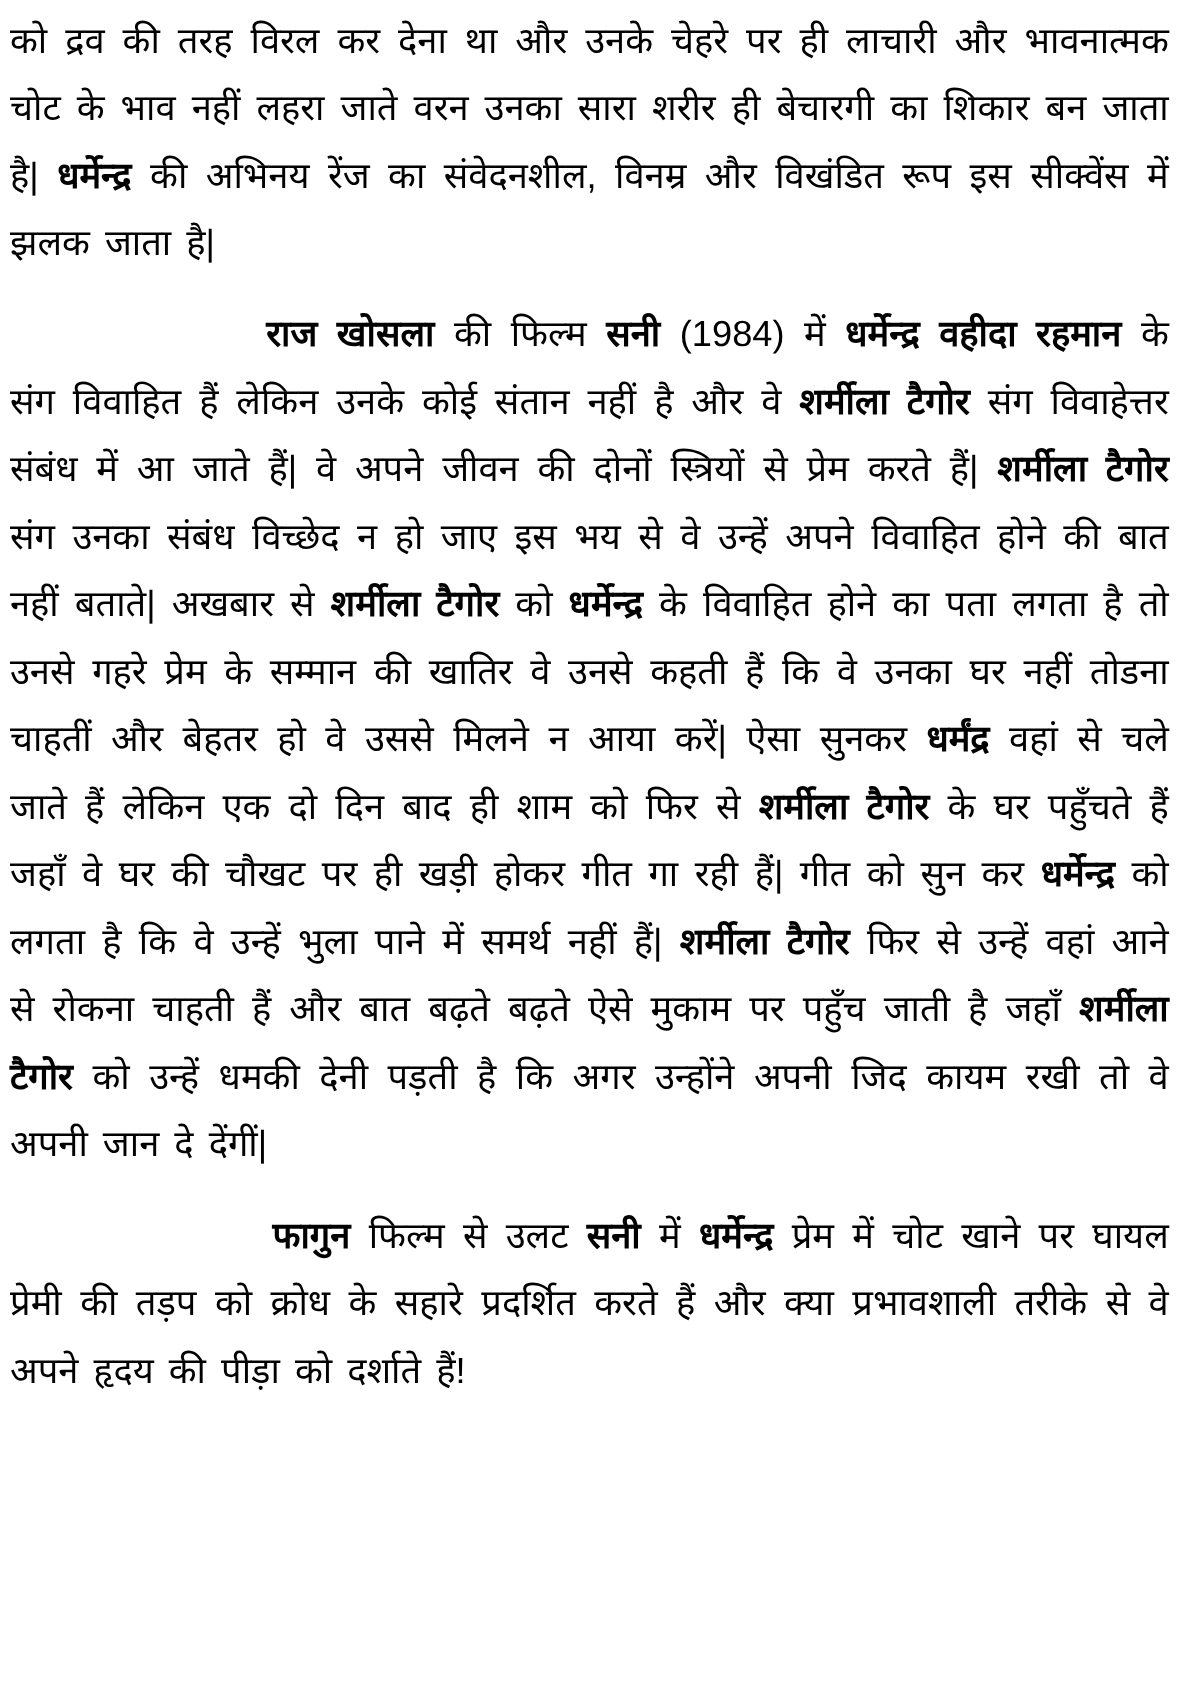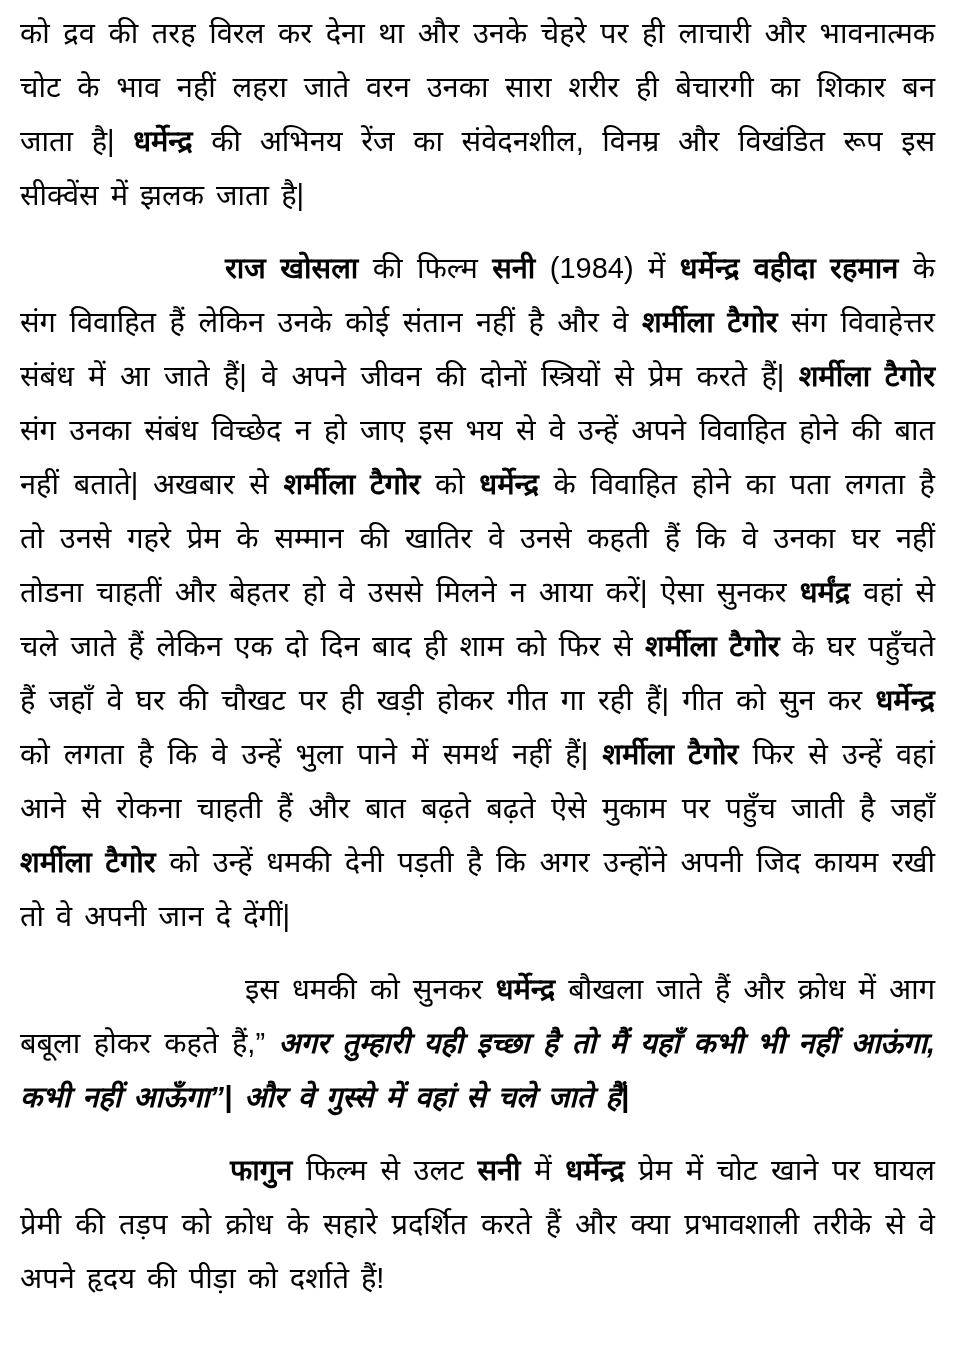--- a/index.html
+++ b/index.html
@@ -6,21 +6,21 @@
     margin: 0;
     padding: 0;
     background: #ffffff;
   }
   .page {
     width: 953px;
     height: 1355px;
     box-sizing: border-box;
     background: #ffffff;
     color: #000000;
-    padding: 6px 18px 0 20px;
+    padding: 6px 18px 0 8px;
     overflow: hidden;
     font-family: "Liberation Sans", "DejaVu Sans", sans-serif;
     font-size: 29px;
     line-height: 54px;
     text-align: justify;
   }
   .page p {
     margin: 0 0 19px 0;
     word-spacing: 4px;
   }
@@ -30,16 +30,15 @@
   .b { font-weight: bold; }
   .i { font-style: italic; }
 </style>
 </head>
 <body>
 
 <div class="page">
   <div id="doc-body">
       <p style="text-indent: 0px;"><span>को द्रव की तरह विरल कर देना था और उनके चेहरे पर ही लाचारी और भावनात्मक चोट के भाव नहीं लहरा जाते वरन उनका सारा शरीर ही बेचारगी का शिकार बन जाता है| </span><span class="b">धर्मेन्द्र</span><span> की अभिनय रेंज का संवेदनशील, विनम्र और विखंडित रूप इस सीक्वेंस में झलक जाता है|</span></p>
       <p style="text-indent: 205px;"><span class="b">राज खोसला</span><span> की फिल्म </span><span class="b">सनी</span><span> (1984) में </span><span class="b">धर्मेन्द्र वहीदा रहमान</span><span> के संग विवाहित हैं लेकिन उनके कोई संतान नहीं है और वे </span><span class="b">शर्मीला टैगोर</span><span> संग विवाहेत्तर संबंध में आ जाते हैं| वे अपने जीवन की दोनों स्त्रियों से प्रेम करते हैं| </span><span class="b">शर्मीला टैगोर</span><span> संग उनका संबंध विच्छेद न हो जाए इस भय से वे उन्हें अपने विवाहित होने की बात नहीं बताते| अखबार से  </span><span class="b">शर्मीला टैगोर</span><span> को </span><span class="b">धर्मेन्द्र</span><span> के विवाहित होने का पता लगता है तो उनसे गहरे प्रेम के सम्मान की खातिर वे उनसे कहती हैं कि वे उनका घर नहीं तोडना चाहतीं और बेहतर हो वे उससे मिलने न आया करें| ऐसा सुनकर </span><span class="b">धर्मंद्र</span><span> वहां से चले जाते हैं लेकिन एक दो दिन बाद ही शाम को फिर से </span><span class="b">शर्मीला टैगोर</span><span> के घर पहुँचते हैं जहाँ वे घर की चौखट पर ही खड़ी होकर गीत गा रही हैं| गीत को सुन कर </span><span class="b">धर्मेन्द्र</span><span> को लगता है कि वे उन्हें भुला पाने में समर्थ नहीं हैं| </span><span class="b">शर्मीला टैगोर</span><span> फिर से उन्हें वहां आने से रोकना चाहती हैं और बात बढ़ते बढ़ते ऐसे मुकाम पर पहुँच जाती है जहाँ </span><span class="b">शर्मीला टैगोर</span><span> को उन्हें धमकी देनी पड़ती है कि अगर उन्होंने अपनी जिद कायम रखी तो वे अपनी जान दे देंगीं|</span></p>
-      <p style="text-indent: 225px;"><span>इस धमकी को सुनकर </span><span class="b">धर्मेन्द्र</span><span> बौखला जाते हैं और क्रोध में आग बबूला होकर कहते हैं,” </span><span class="b i">अगर तुम्हारी यही इच्छा है तो मैं यहाँ कभी भी नहीं आऊंगा, कभी नहीं आऊँगा”| और वे गुस्से में वहां से चले जाते हैं|</span></p>
       <p style="text-indent: 210px;"><span class="b">फागुन</span><span> फिल्म से उलट </span><span class="b">सनी</span><span> में </span><span class="b">धर्मेन्द्र</span><span> प्रेम में चोट खाने पर घायल प्रेमी की तड़प को क्रोध के सहारे प्रदर्शित करते हैं और क्या प्रभावशाली तरीके से वे अपने हृदय की पीड़ा को दर्शाते हैं!</span></p>
     </div>
 </div>
 
 </body></html>

